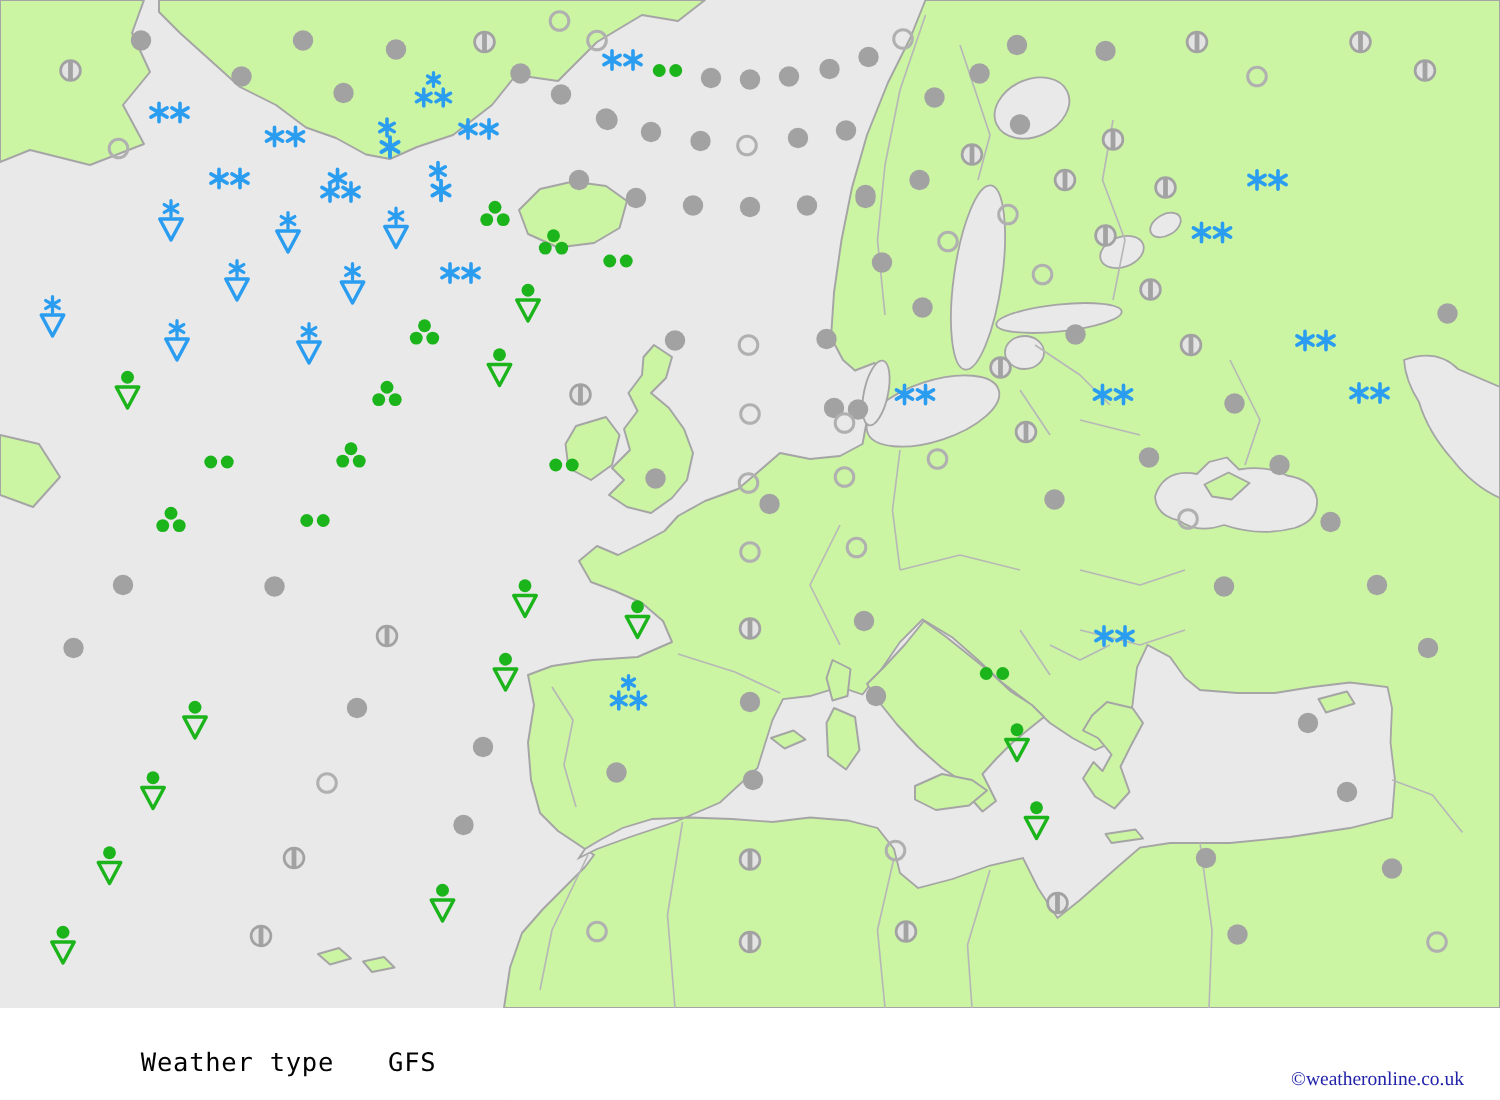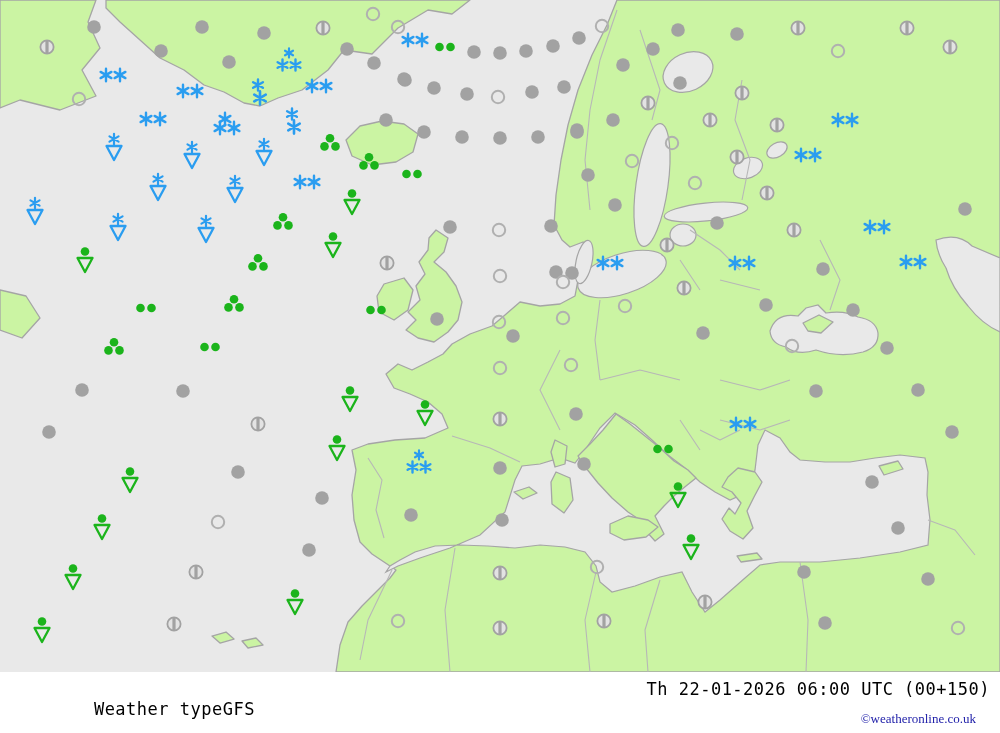--- a/index.html
+++ b/index.html
@@ -6,21 +6,21 @@
   #stage{position:relative;width:1000px;height:733px;overflow:hidden;background:#ffffff;
          font-family:"DejaVu Sans",sans-serif;}
   #map{position:absolute;left:0;top:0;width:1000px;height:672px;display:block;}
   .land{fill:var(--land);stroke:var(--coast);stroke-width:1.3;stroke-linejoin:round;}
   .sea2{fill:var(--sea);stroke:var(--coast);stroke-width:1.2;}
   .border{fill:none;stroke:var(--border);stroke-width:1.1;stroke-linejoin:round;}
   #footer{position:absolute;left:0;top:672px;width:1000px;height:61px;background:var(--footer-bg);}
   #footer-row{display:flex;justify-content:space-between;align-items:flex-start;
       padding:7px 10px 0 8px;font-family:"DejaVu Sans Mono","Liberation Mono",monospace;
       font-size:17px;letter-spacing:0.5px;color:var(--footer-text);white-space:pre;}
-  #model-label{}
+  #model-label{margin-left:36px;}
   #copyright{position:absolute;right:24px;bottom:6px;font-size:13px;
       font-family:Liberation Serif, serif;color:var(--copyright-text);}
 </style>
 </head>
 <body>
 
 <div id="stage" style="--sea: #e9e9e9; --land: #cbf4a3; --coast: #a5a5a5; --border: #b7b7b7; --footer-bg: #ffffff; --footer-text: #000000; --copyright-text: #2222aa;">
 
   <svg id="map" viewBox="0 0 1000 672">
     <rect x="0" y="0" width="1000" height="672" fill="var(--sea)"></rect>
@@ -642,18 +642,17 @@
           <circle cx="5.5" cy="3.4" r="4.3" fill="#1bb41b"></circle>
         </g>
       </g>
   </svg>
 
   <div id="footer">
     <div id="footer-row">
       <span>
         <span>Weather type</span><span id="model-label">GFS</span>
       </span>
-      <span>Th 22-01-2026 06:00 UTC (00+150)</span>
     </div>
     <a id="copyright">©weatheronline.co.uk</a>
   </div>
 
 </div>
 
 </body></html>

